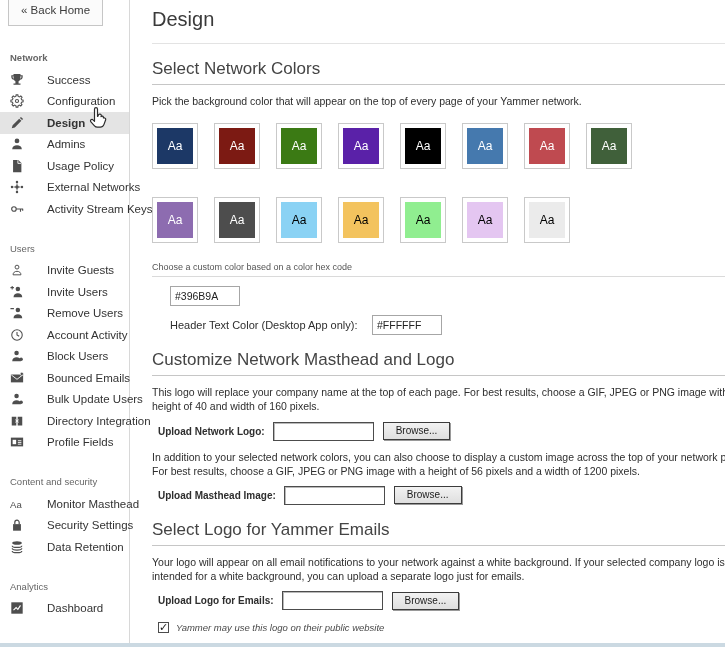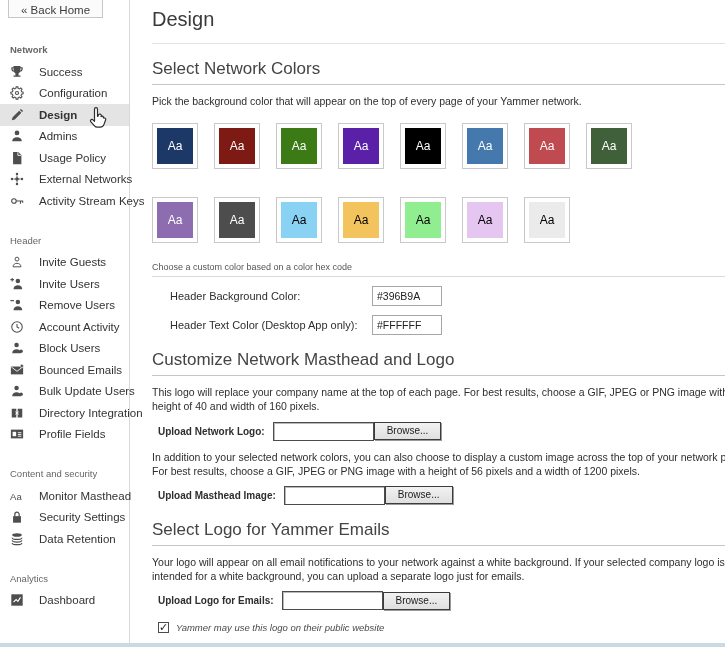--- a/index.html
+++ b/index.html
@@ -10,28 +10,28 @@
   }
   .app { display:flex; width:940px; }
 
   
   .sidebar {
     width:130px; min-width:130px; height:647px;
     border-right:1px solid #D8D8D8; background:#fff; position:relative;
     padding-top:0;
   }
   .back-btn {
-    margin:-6px 0 0 8px; padding:4px 12px 1px;
+    margin:-6px 0 0 8px; padding:4px 12px 9px;
     border:1px solid #C6C6C6; background:#FBFBFB; color:#3b3b3b;
     font-size:11.5px; font-family:"Liberation Sans",sans-serif; cursor:pointer;
   }
   .nav-label { font-size:9.5px; color:#666; margin:23px 0 6px 10px; }
   .nav-label.first { margin-top:26px;font-weight:bold; }
   .nav-item {
-    display:flex; align-items:center; gap:15px;
+    display:flex; align-items:center; gap:23px;
     padding:3px 4px 3px 10px; height:21.5px;
     font-size:11.5px; color:#333; cursor:pointer;
   }
   .nav-item.selected { background:#E4E4E4; font-weight:bold; }
   .i { width:14px; height:14px; flex:0 0 14px; color:#4E4E4E; }
   .nav-text { white-space:nowrap; }
 
   
   .cursor { position:absolute; left:86px; top:106px; width:24px; height:28px; z-index:40; pointer-events:none; }
 
@@ -62,21 +62,21 @@
     font-size:10.5px; font-family:"Liberation Sans",sans-serif; color:#222; padding:2px 4px;
   }
 
   .upload-row { display:flex; align-items:center; margin:8px 0 0 6px; }
   .upload-label { font-size:10px; font-weight:bold; color:#2e2e2e; margin-right:8px; white-space:nowrap; }
   .file-box {
     width:101px; height:19px; background:#fff;
     border:1px solid #4c4c4c; box-shadow:inset 1px 1px 0 #B9B9B9; display:inline-block;
   }
   .browse-btn {
-    padding:2px 12px 3px; font-size:10px; color:#1b1b1b;
+    margin-left:9px; padding:2px 12px 3px; font-size:10px; color:#1b1b1b;
     font-family:"Liberation Sans",sans-serif;
     background:linear-gradient(#F2F2F2,#DFDFDF); border:1px solid #3c3c3c;
     box-shadow:1px 1px 0 #9a9a9a; cursor:pointer;
   }
   .gap-lg { margin-top:23px; }
 
   .check-row { display:flex; align-items:center; gap:7px; margin:12px 0 0 6px; }
   .checkbox {
     width:11px; height:11px; border:1px solid #4c4c4c; background:#fff;
     display:flex; align-items:center; justify-content:center; cursor:pointer;
@@ -226,21 +226,21 @@
         </svg>
       <span class="nav-text">External Networks</span>
     </div>
     <div class="nav-item">
       <svg class="i">
           <use href="#s-key"></use>
         </svg>
       <span class="nav-text">Activity Stream Keys</span>
     </div>
 
-    <div class="nav-label">Header</div>
+    <div class="nav-label">Users</div>
     <div class="nav-item">
       <svg class="i">
           <use href="#s-person-o"></use>
         </svg>
       <span class="nav-text">Invite Guests</span>
     </div>
     <div class="nav-item">
       <svg class="i">
           <use href="#s-person-plus"></use>
         </svg>
@@ -402,21 +402,20 @@
       <div class="swatch">
           <div class="swatch-inner" style="background-color: rgb(235, 235, 235);">
             <span style="color: rgb(0, 0, 0);">Aa</span>
           </div>
         </div>
     </div>
 
     <div class="legend">Choose a custom color based on a color hex code</div>
 
     <div class="hex-row">
-      <label class="hex-label">Header Background Color:</label>
       <input class="hex-input" value="#396B9A" style="">
     </div>
     <div class="hex-row">
       <label class="hex-label">Header Text Color (Desktop App only):</label>
       <input class="hex-input" value="#FFFFFF" style="">
     </div>
 
     <h2>Customize Network Masthead and Logo</h2>
     <p class="desc">This logo will replace your company name at the top of each page. For best results, choose a GIF, JPEG or PNG image with a height of 40 and width of 160 pixels.</p>
 

